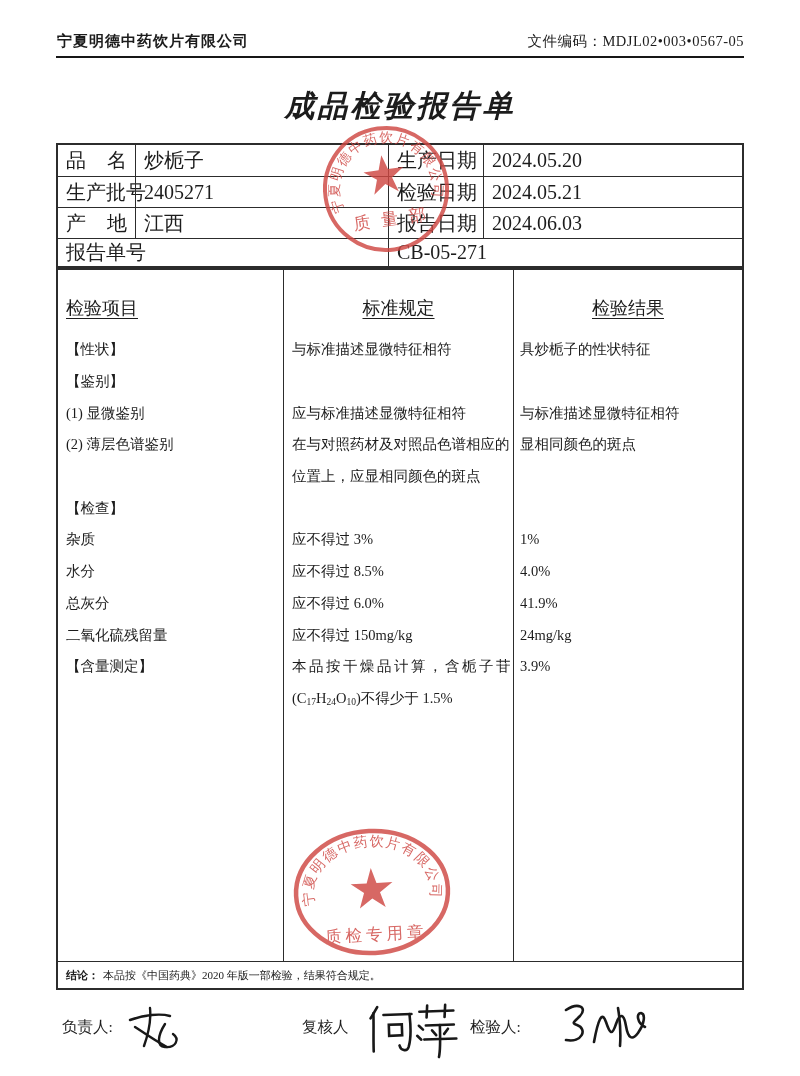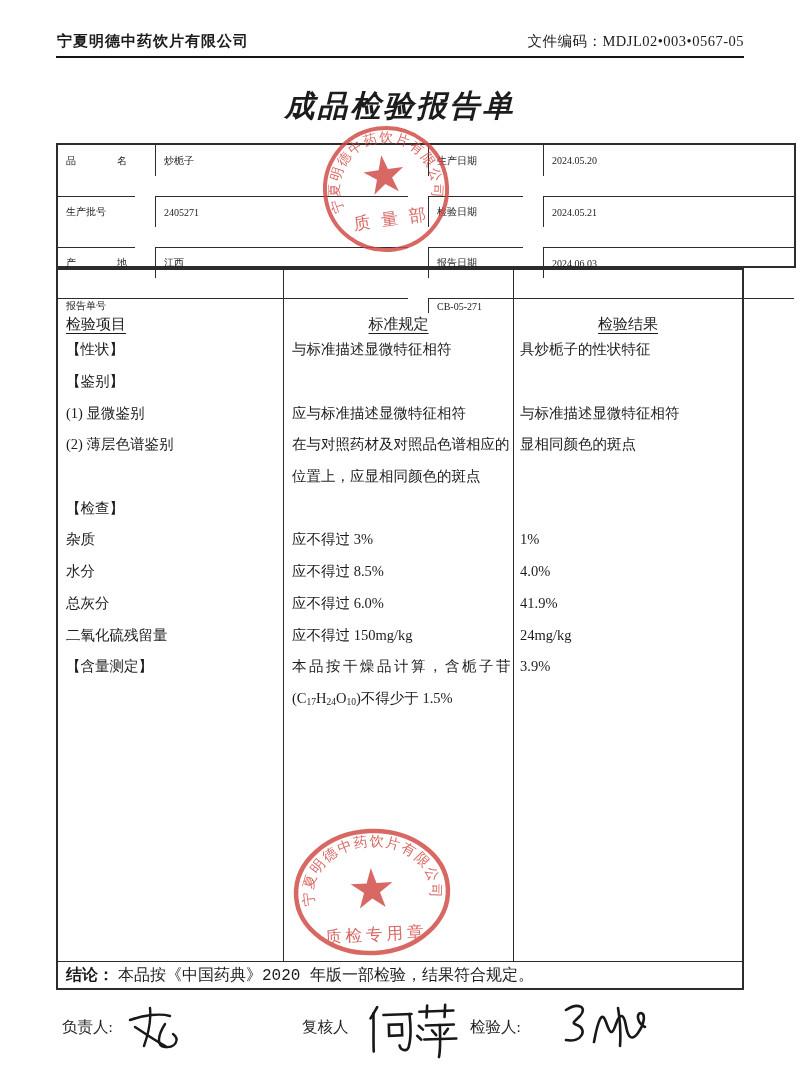--- a/index.html
+++ b/index.html
@@ -5,48 +5,48 @@
   html,body{margin:0;padding:0;background:#9a9a9a;}
   .page{position:relative;width:800px;height:1076px;background:#ffffff;margin:0 auto;
         font-family:"Liberation Serif","DejaVu Serif",serif;color:#1c1c1c;overflow:hidden;}
   
   .hdr-company{position:absolute;left:57px;top:32px;font-size:15px;font-weight:600;letter-spacing:1px;white-space:nowrap;}
   .hdr-code{position:absolute;right:56px;top:32px;font-size:14.5px;letter-spacing:.5px;white-space:nowrap;}
   .hdr-rule{position:absolute;left:56px;top:56px;width:688px;height:2px;background:#161616;}
   .title{position:absolute;left:0;top:86px;width:800px;text-align:center;
          font-size:30px;font-weight:bold;letter-spacing:3px;font-style:italic;}
   
-  .info-table{position:absolute;left:56px;top:143px;width:740px;height:125px;box-sizing:border-box;
+  .info-table{position:absolute;left:56px;top:143px;width:688px;height:125px;box-sizing:border-box;
               border:2px solid #2c2c2c;display:grid;
               grid-template-columns:77px 253px 95px 1fr;
-              grid-template-rows:31px 31px 31px 1fr;font-size:10px;gap:20px;}
+              grid-template-rows:31px 31px 31px 1fr;font-size:20px;}
   .cell{display:flex;align-items:center;padding:0 8px;box-sizing:border-box;white-space:nowrap;overflow:visible;}
   .bt{border-top:1.5px solid #2c2c2c;}
   .bl{border-left:1.5px solid #2c2c2c;}
   .span2a{grid-column:1/3;}
   .span2b{grid-column:3/5;text-align:right;}
   .jl{display:block;width:100%;text-align:justify;text-align-last:justify;}
   
   .main-table{position:absolute;left:56px;top:268px;width:688px;height:722px;box-sizing:border-box;
               border:2px solid #2c2c2c;display:grid;
               grid-template-columns:226px 230px 1fr;
               grid-template-rows:64px repeat(12,31.7px) 1fr 27px;
               font-size:14.5px;}
   .br{border-right:1.5px solid #2c2c2c;}
   .mcell{display:flex;align-items:center;box-sizing:border-box;white-space:nowrap;overflow:visible;}
   .c-item{padding-left:8px;}
   .c-std{padding-left:8px;}
   .c-res{padding-left:6px;}
-  .mh{align-items:flex-end;padding-top:11px;font-size:15px;}
+  .mh{align-items:center;padding-top:11px;font-size:18px;}
   .mh span{text-decoration:underline;text-underline-offset:4px;}
   .mh.center{justify-content:center;padding-left:0;}
   .spread{letter-spacing:2.5px;}
   .sub{font-size:9.5px;transform:translateY(4px);letter-spacing:0;}
   .concl{grid-column:1/4;border-top:1.5px solid #2c2c2c;display:flex;align-items:center;
-         padding:0 8px;font-size:16px;white-space:nowrap;font-family:Liberation Mono, monospace;}
+         padding:0 8px;font-size:11px;white-space:nowrap;}
   .concl b{margin-right:4px;}
   
   .stamp{position:absolute;opacity:.82;pointer-events:none;z-index:5;}
   .stamp-top{left:309px;top:112px;transform:rotate(-8deg);}
   .stamp-bottom{left:280px;top:816px;transform:rotate(-3deg);}
   
   .sig-label{position:absolute;font-size:15.5px;white-space:nowrap;}
   .sig{position:absolute;z-index:4;}
 </style>
 </head>

